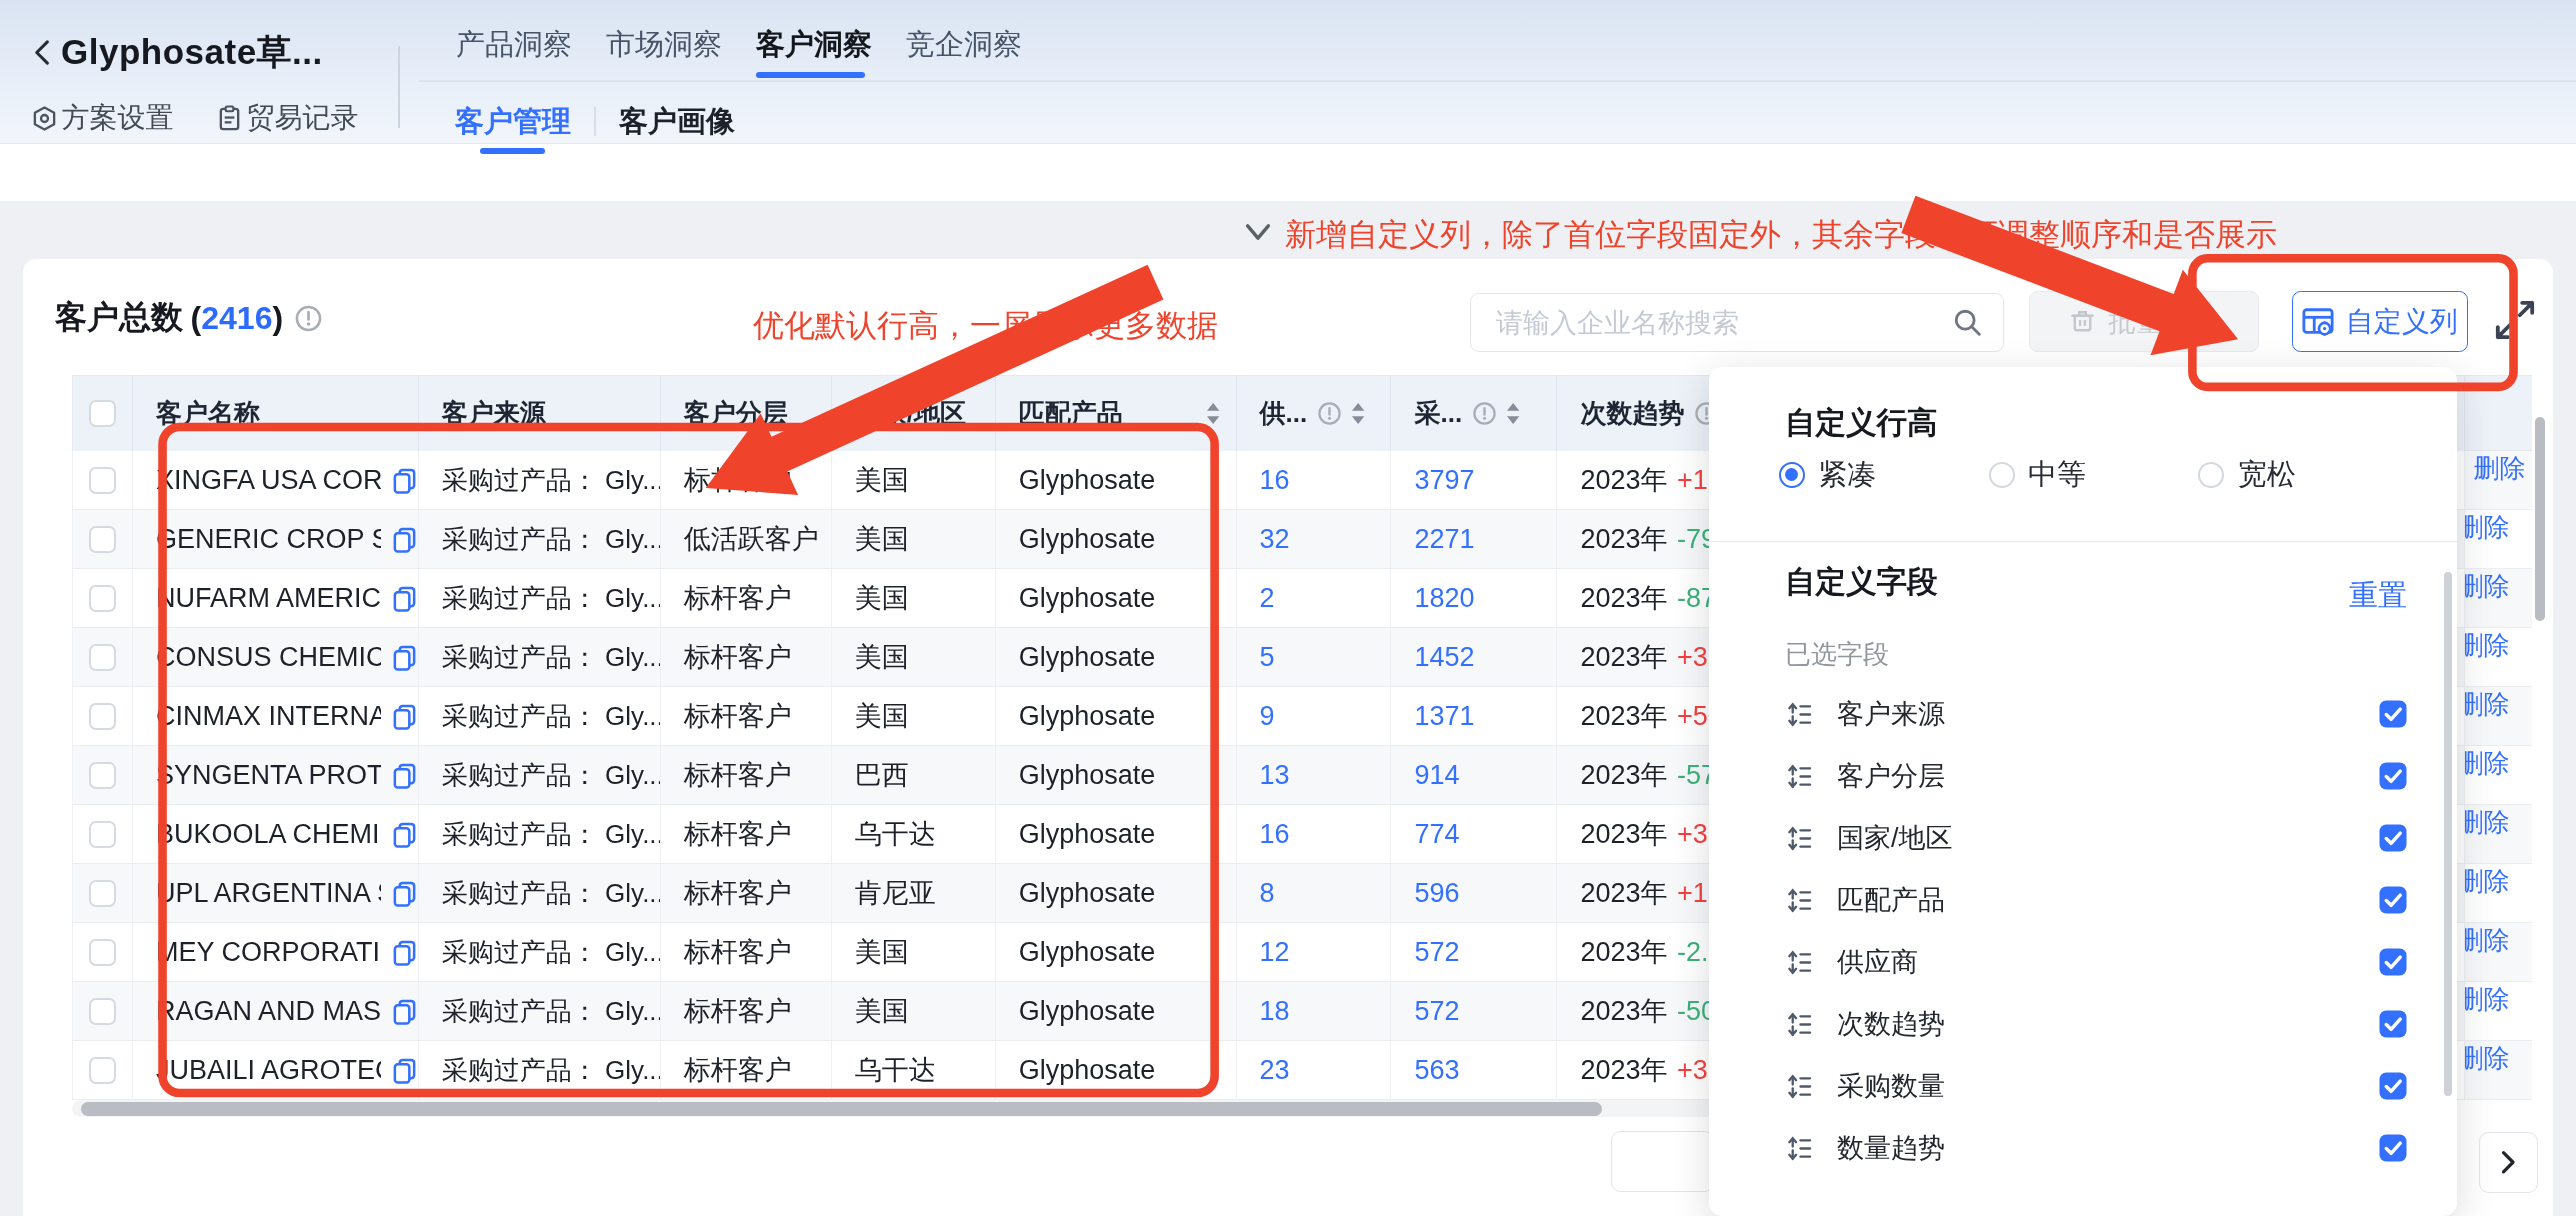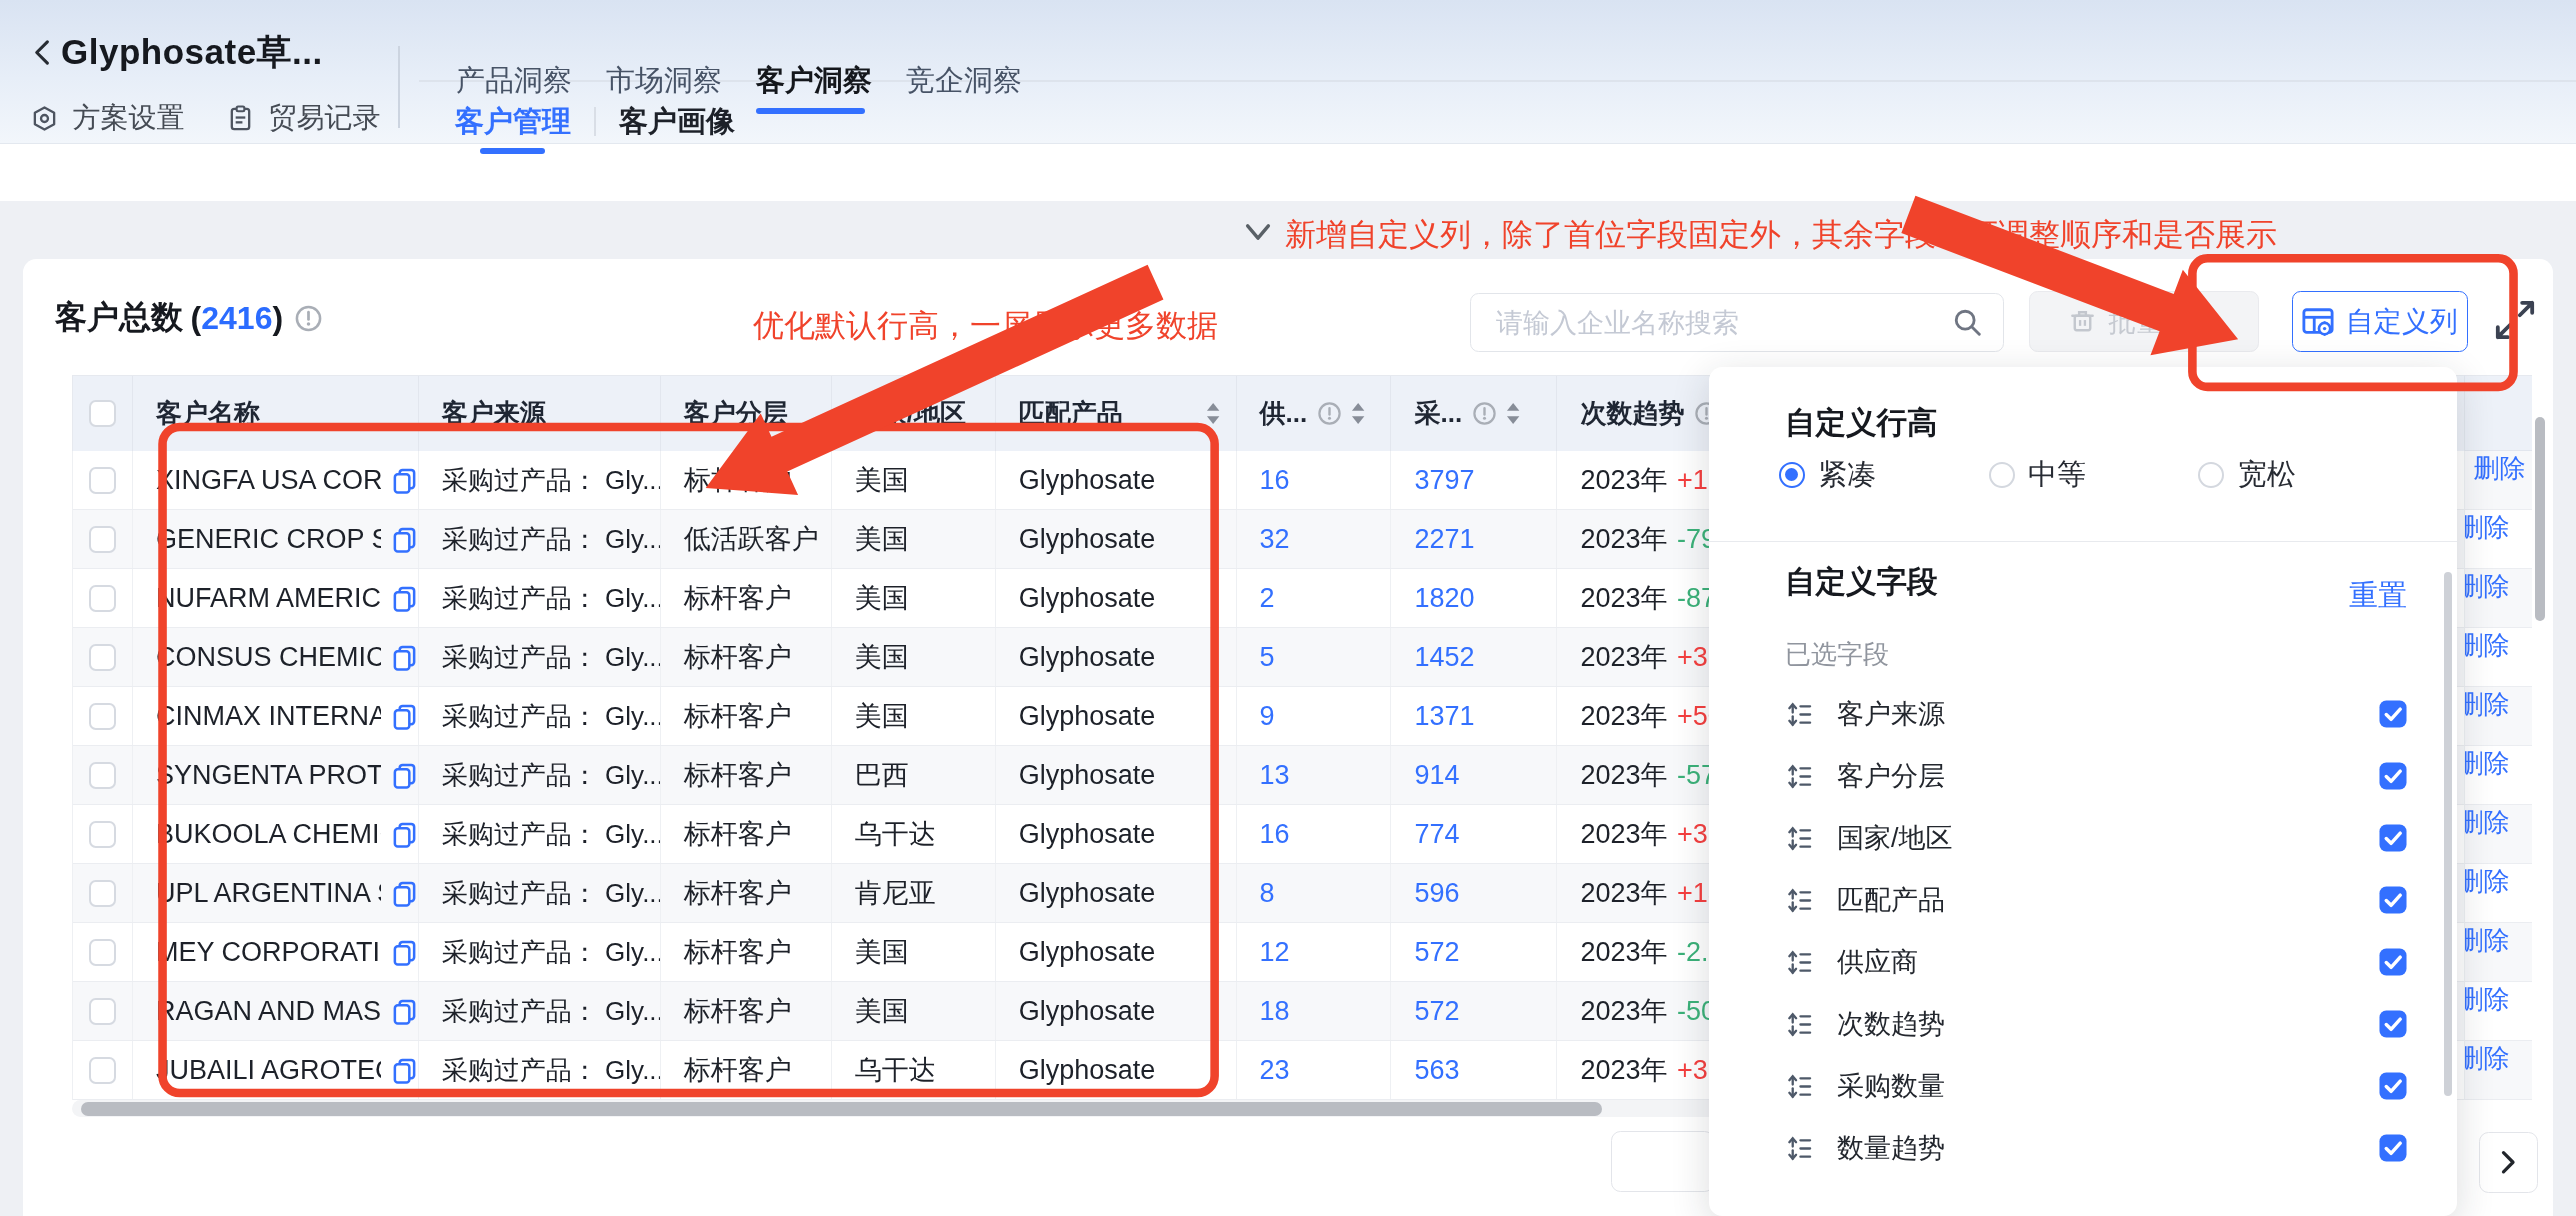--- a/index.html
+++ b/index.html
@@ -13,22 +13,22 @@
   svg{display:block;}
 
   
   .app-header{left:0;top:0;width:2576px;height:143px;
     background:linear-gradient(180deg,#d9e3f2 0%,#e7eef8 55%,#f2f6fb 100%);}
   .hdr-border{left:419px;top:80px;width:2157px;height:1.9px;background:#dde3ec;}
   .back-title{left:29px;top:29px;display:flex;align-items:center;gap:3px;}
   .page-title{font-size:35px;font-weight:700;color:#16191f;letter-spacing:0.5px;}
   .v-divider{left:398px;top:46px;width:1.9px;height:82px;background:#ccd4e0;}
   .tool-links{left:30.5px;top:99px;display:flex;gap:42px;align-items:center;}
-  .tool-link{display:flex;align-items:center;gap:15px;font-size:28px;color:#454b54;}
-  .nav-tabs{left:456px;top:23px;display:flex;gap:36px;margin-top:36px;}
+  .tool-link{display:flex;align-items:center;gap:4px;font-size:28px;color:#454b54;}
+  .nav-tabs{left:456px;top:23px;display:flex;gap:36px;}
   .nav-tab{position:relative;font-size:29px;line-height:42px;color:#475366;width:114px;text-align:left;white-space:nowrap;}
   .nav-tab.active{color:#14171c;font-weight:700;}
   .nav-tab.active::after{content:"";position:absolute;left:0px;bottom:-13.3px;width:109px;height:6.7px;background:#3370ff;border-radius:3.8px;}
   .sub-tabs{left:455px;top:101px;display:flex;align-items:center;gap:23px;}
   .sub-tab{position:relative;font-size:29px;line-height:40px;color:#1d2129;font-weight:600;white-space:nowrap;}
   .sub-tab.active{color:#3370ff;font-weight:600;}
   .sub-tab.active::after{content:"";position:absolute;left:25px;bottom:-13.3px;width:65px;height:6.7px;background:#3370ff;border-radius:3.8px;}
   .sub-div{width:1.9px;height:29px;background:#d9dee6;}
   .white-strip{left:0;top:143px;width:2576px;height:57px;background:#ffffff;border-top:1px solid #e3e8ef;}
 

